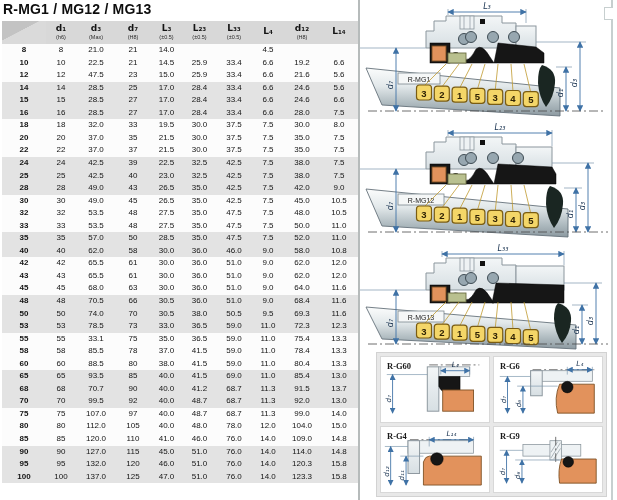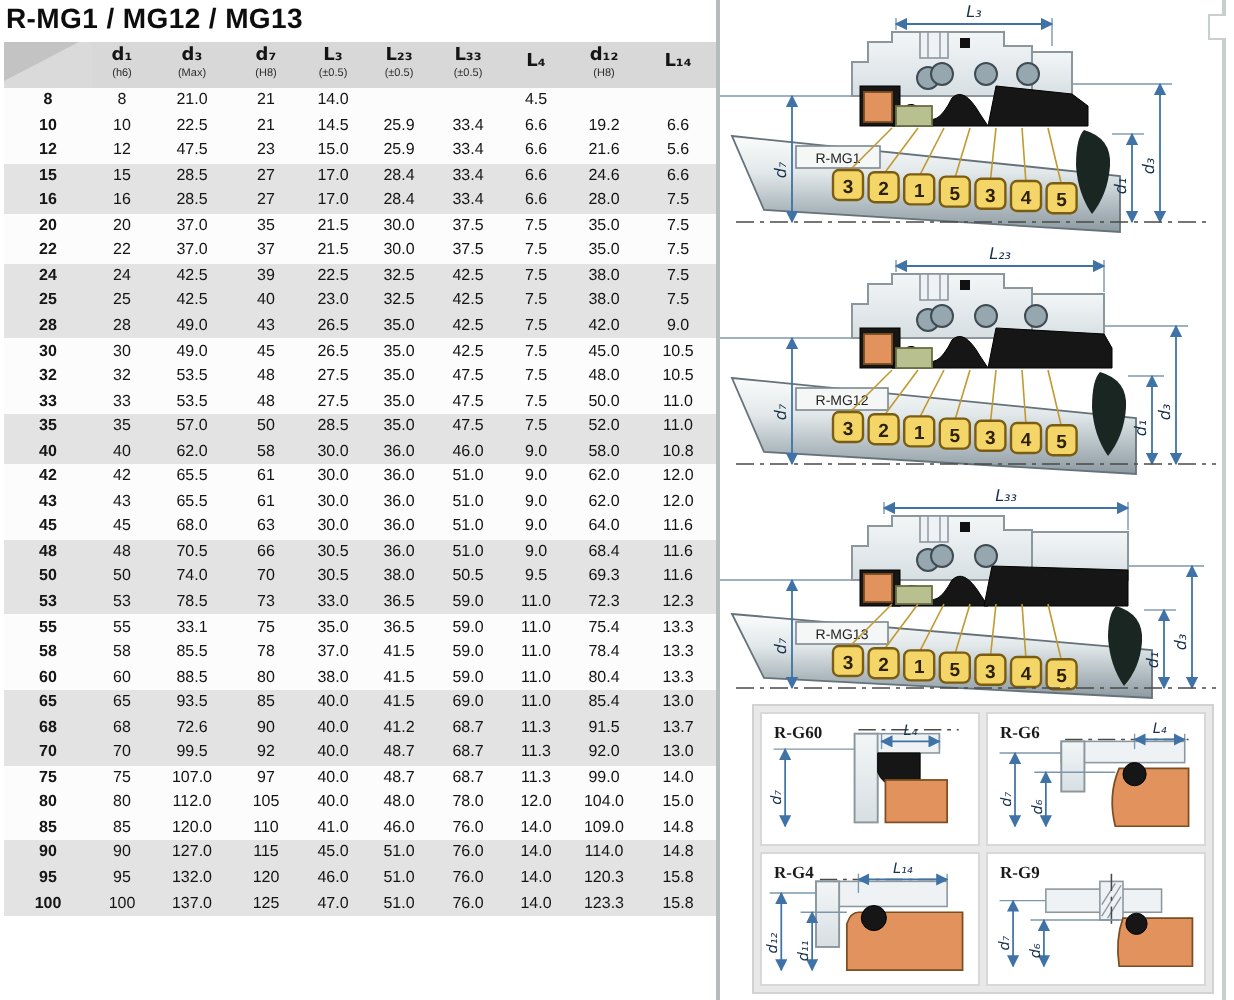--- a/index.html
+++ b/index.html
@@ -162,20 +162,32 @@
           <td>47.5</td>
           <td>23</td>
           <td>15.0</td>
           <td>25.9</td>
           <td>33.4</td>
           <td>6.6</td>
           <td>21.6</td>
           <td>5.6</td>
         </tr>
         <tr class="stripe">
+          <td class="rowhead">14</td>
+          <td>14</td>
+          <td>28.5</td>
+          <td>25</td>
+          <td>17.0</td>
+          <td>28.4</td>
+          <td>33.4</td>
+          <td>6.6</td>
+          <td>24.6</td>
+          <td>5.6</td>
+        </tr>
+        <tr class="stripe">
           <td class="rowhead">15</td>
           <td>15</td>
           <td>28.5</td>
           <td>27</td>
           <td>17.0</td>
           <td>28.4</td>
           <td>33.4</td>
           <td>6.6</td>
           <td>24.6</td>
           <td>6.6</td>
@@ -186,20 +198,32 @@
           <td>28.5</td>
           <td>27</td>
           <td>17.0</td>
           <td>28.4</td>
           <td>33.4</td>
           <td>6.6</td>
           <td>28.0</td>
           <td>7.5</td>
         </tr>
         <tr>
+          <td class="rowhead">18</td>
+          <td>18</td>
+          <td>32.0</td>
+          <td>33</td>
+          <td>19.5</td>
+          <td>30.0</td>
+          <td>37.5</td>
+          <td>7.5</td>
+          <td>30.0</td>
+          <td>8.0</td>
+        </tr>
+        <tr>
           <td class="rowhead">20</td>
           <td>20</td>
           <td>37.0</td>
           <td>35</td>
           <td>21.5</td>
           <td>30.0</td>
           <td>37.5</td>
           <td>7.5</td>
           <td>35.0</td>
           <td>7.5</td>
@@ -428,21 +452,21 @@
           <td>40.0</td>
           <td>41.5</td>
           <td>69.0</td>
           <td>11.0</td>
           <td>85.4</td>
           <td>13.0</td>
         </tr>
         <tr class="stripe">
           <td class="rowhead">68</td>
           <td>68</td>
-          <td>72.6</td>
+          <td>70.7</td>
           <td>90</td>
           <td>40.0</td>
           <td>41.2</td>
           <td>68.7</td>
           <td>11.3</td>
           <td>91.5</td>
           <td>13.7</td>
         </tr>
         <tr class="stripe">
           <td class="rowhead">70</td>

